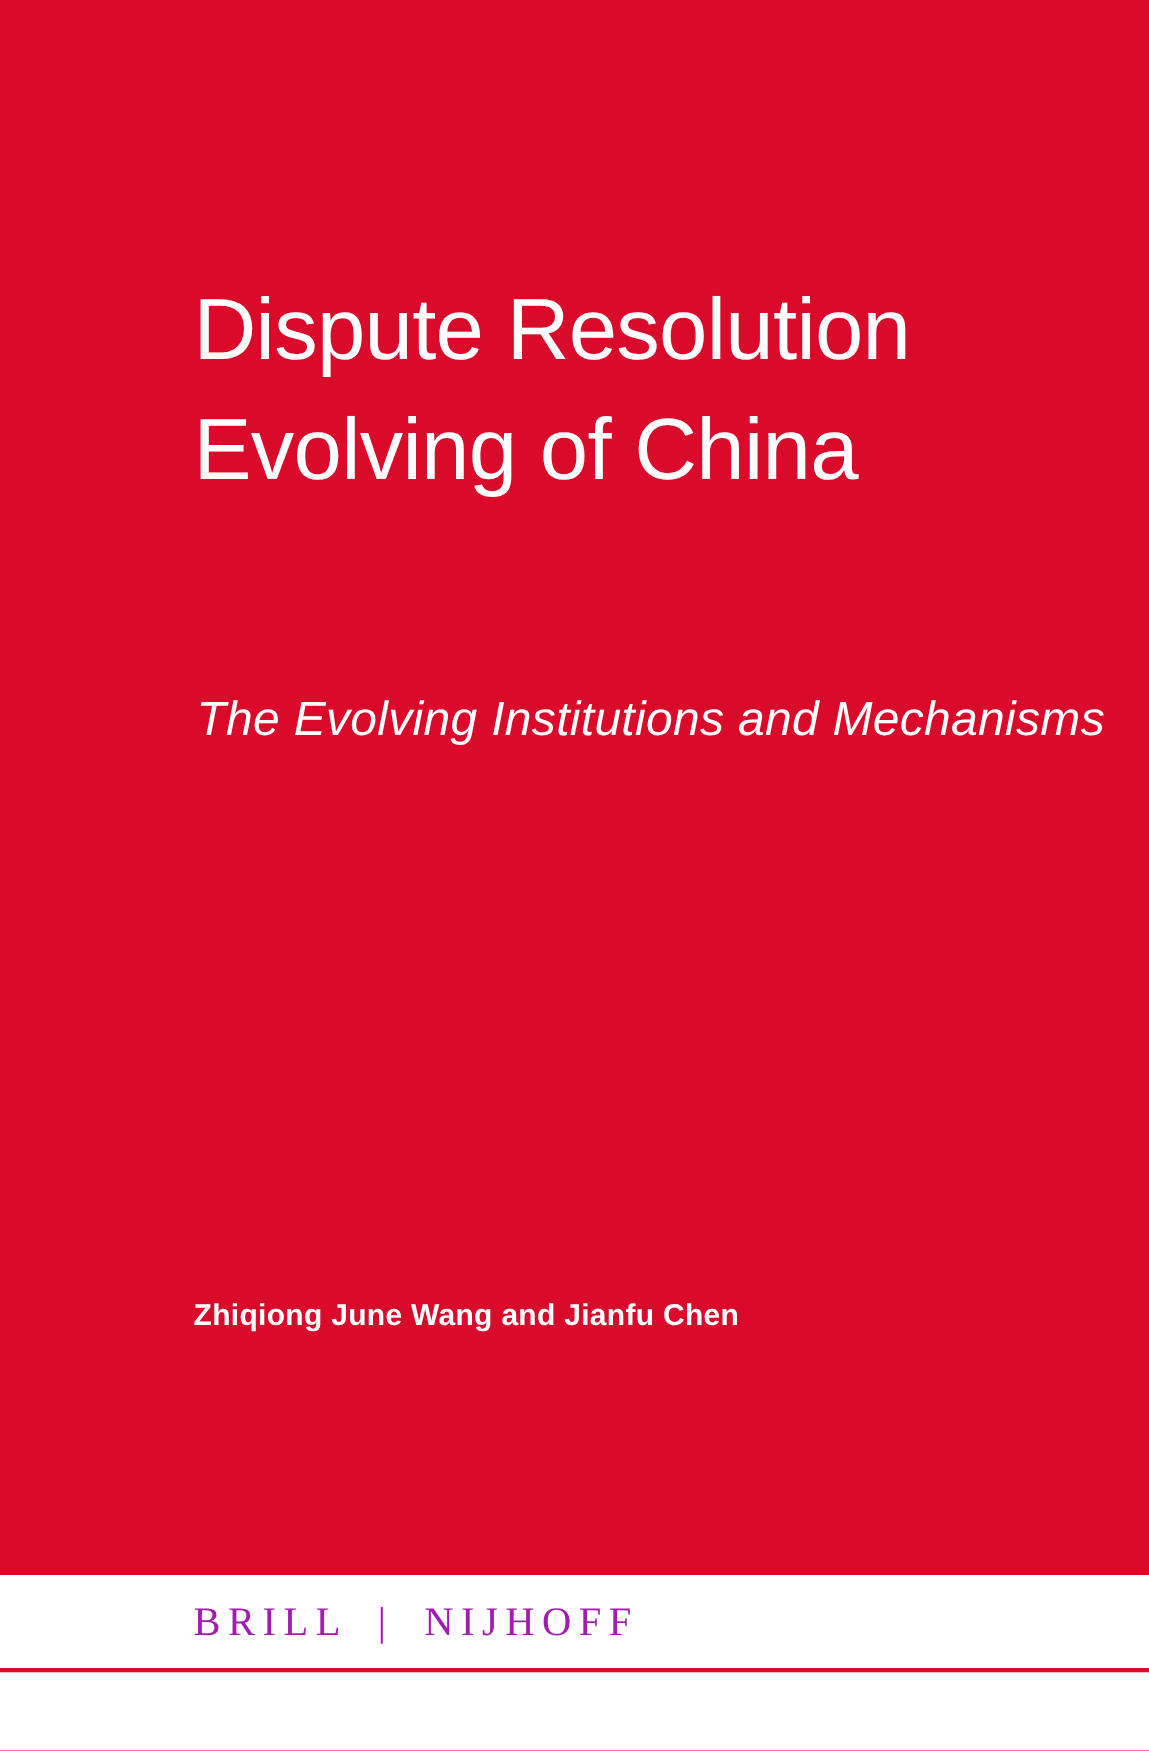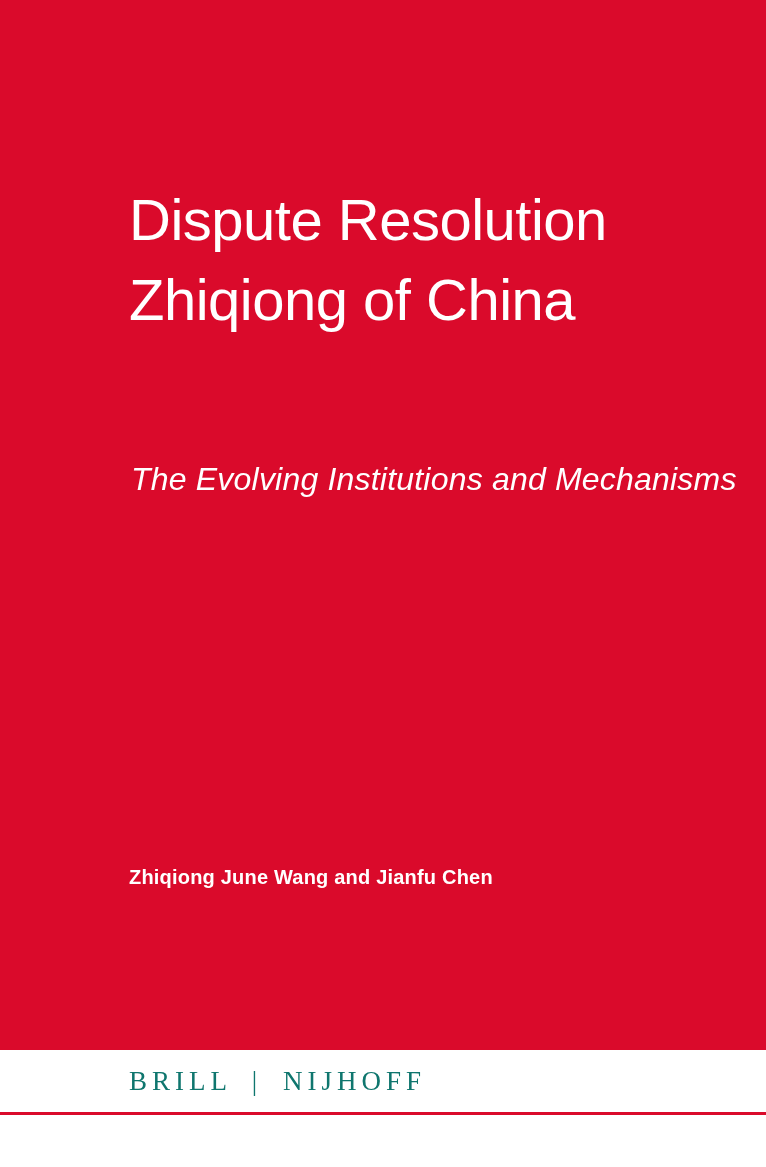--- a/index.html
+++ b/index.html
@@ -69,28 +69,28 @@
     padding: 0 2px;
   }
 </style>
 </head>
 <body>
 
 <div class="cover" style="background: rgb(218, 10, 43); color: rgb(255, 255, 255);">
 
   <div class="title-block">
     <div>Dispute Resolution</div>
-    <div>Zhiqiong of China</div>
+    <div>Evolving of China</div>
   </div>
 
   <div class="subtitle">The Evolving Institutions and Mechanisms</div>
 
   <div class="author">Zhiqiong June Wang and Jianfu Chen</div>
 
-  <div class="publisher-band" style="background: rgb(255, 255, 255); color: #0f766e;">
+  <div class="publisher-band" style="background: rgb(255, 255, 255); color: #a21caf;">
     <div class="publisher-logo">
       <span>BRILL</span>
       <span class="publisher-separator">|</span>
       <span>NIJHOFF</span>
     </div>
   </div>
 
 </div>
 
 </body></html>

